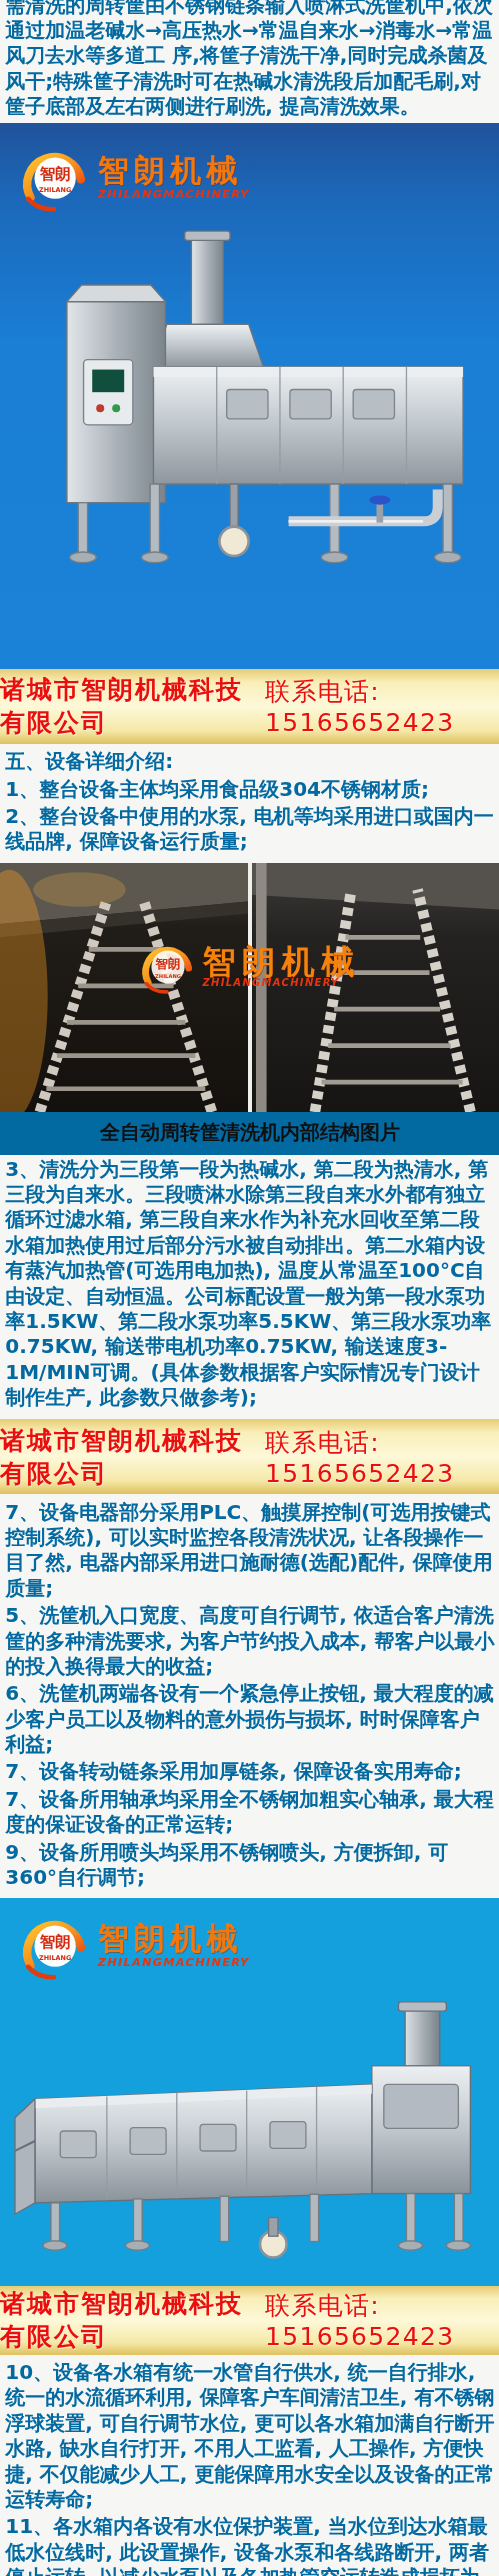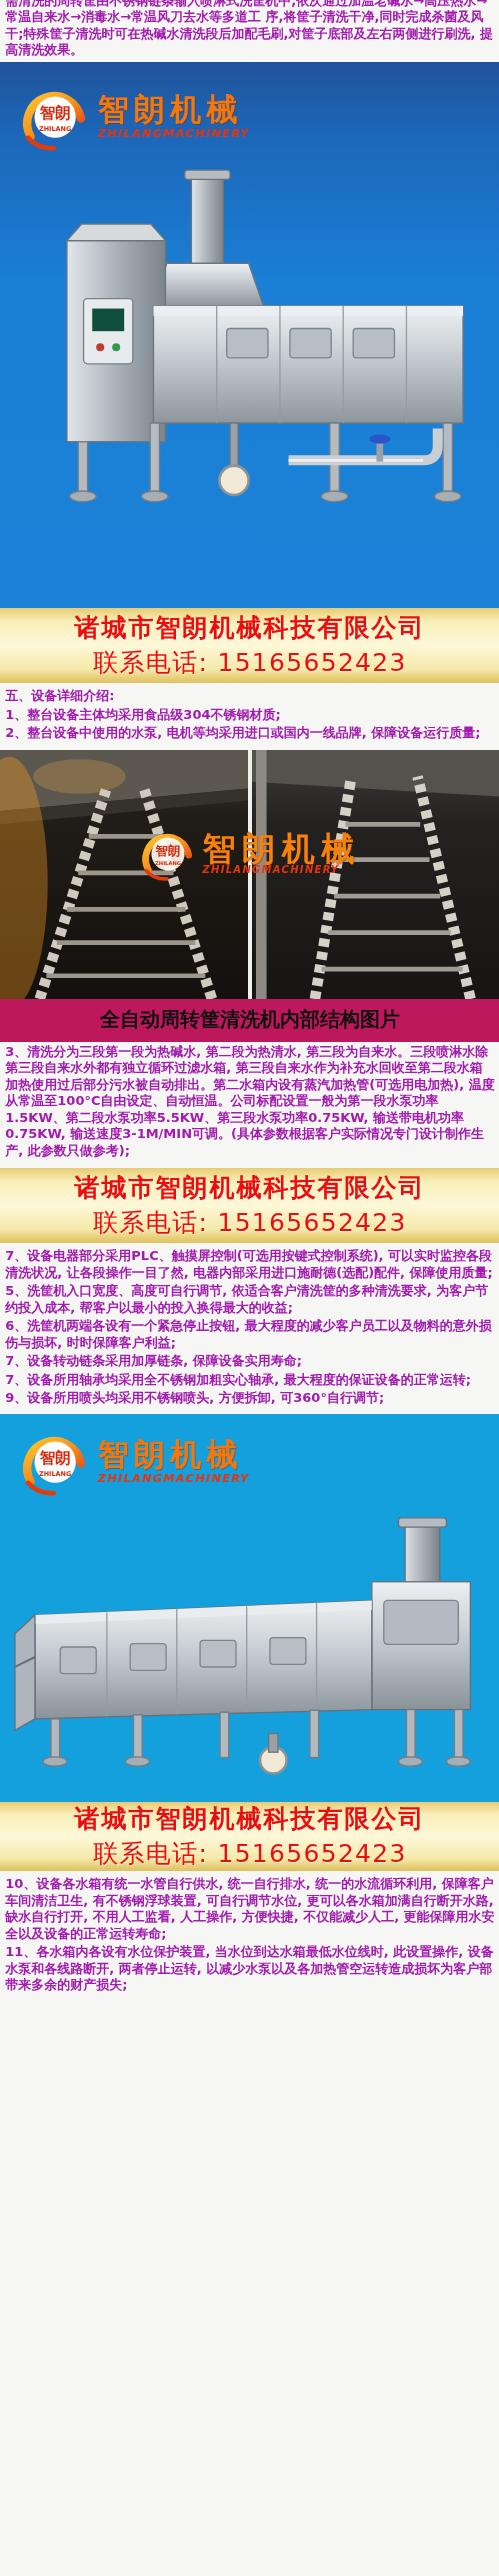--- a/index.html
+++ b/index.html
@@ -4,22 +4,22 @@
 <style>
   html,body{margin:0;padding:0;background:#ffffff;}
   .page{
     width:500px;height:2576px;overflow:hidden;margin:0 auto;
     background:#f6f6f4;
     font-family:"DejaVu Sans","Liberation Sans",sans-serif;
     position:relative;
   }
   
   .text-block{
-    padding:1.3px 5.3px;color:#a21caf;font-weight:bold;
-    font-size:13px;line-height:1.27;
+    padding:1.3px 5.3px;color:#0369a1;font-weight:bold;
+    font-size:20px;line-height:1.27;
   }
   .text-block p{margin:0 0 2px 0;}
   .intro-clip p:first-child{margin-top:-8.7px;}
   
   .photo-sec{position:relative;}
   .photo-sec.primary{
     height:546px;
     background:linear-gradient(180deg,#20539b 0%,#1c68ba 14%,#1a7fd5 40%,#1a82d8 100%);
   }
   .photo-sec.secondary{height:388px;background:#14a0dc;}
@@ -46,29 +46,29 @@
   }
   .watermark .emblem{width:57px;height:57px;}
   .watermark .wm-name{
     font-size:33px;font-weight:bold;color:#f5820b;letter-spacing:6.7px;
     text-shadow:0.7px 1.3px 0 rgba(120,20,0,.4);
   }
   .watermark .wm-en{font-size:10px;font-weight:bold;font-style:italic;color:#e8340e;letter-spacing:1.3px;}
   .wm-col{display:flex;flex-direction:column;align-items:flex-start;line-height:1;}
   
   .caption{
-    background:#be185d;text-align:center;
+    background:#0369a1;text-align:center;
     font-size:20px;font-weight:bold;color:#101010;
     padding:6.7px 0 9.3px;
   }
   
   .banner{
     height:75px;
     background:linear-gradient(180deg,#e7cb74 0%,#f9efb9 18%,#fdf8d8 50%,#f5e9a8 82%,#dec05e 100%);
-    display:flex;flex-direction:column;justify-content:center;align-items:center;gap:2px;
+    display:flex;flex-direction:row;justify-content:center;align-items:center;gap:2px;
   }
   .banner .company{
     font-size:25px;font-weight:bold;color:#ea0f0c;letter-spacing:2px;
     text-shadow:0.7px 0.7px 0 rgba(255,255,255,.6);
   }
   .banner .phone-line{
     font-size:25px;font-weight:normal;color:#ea0f0c;letter-spacing:1.3px;
     text-shadow:0.7px 0.7px 0 rgba(255,255,255,.6);
   }
   

